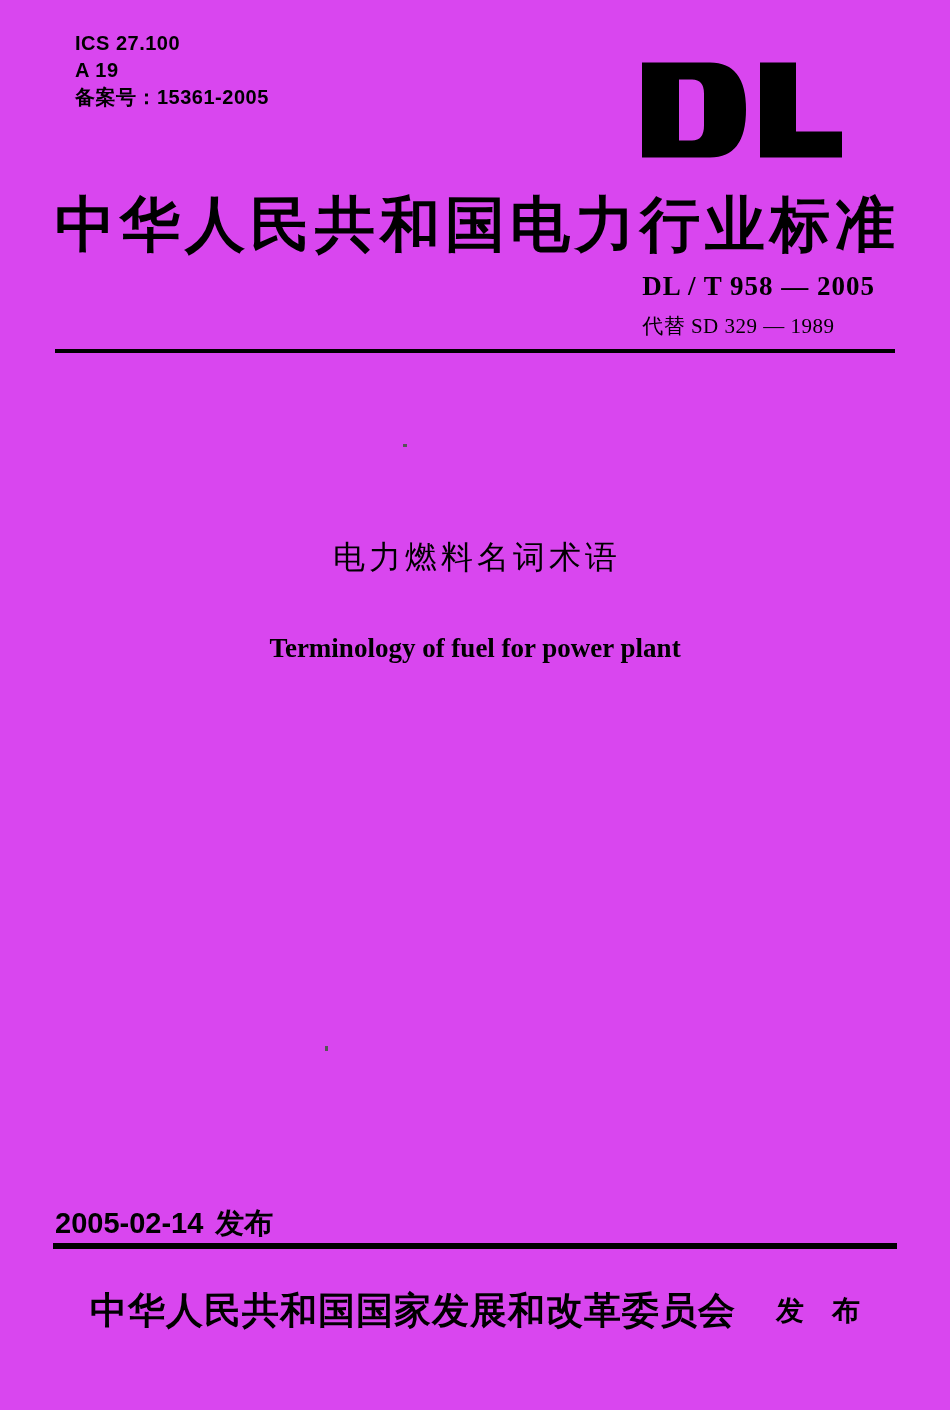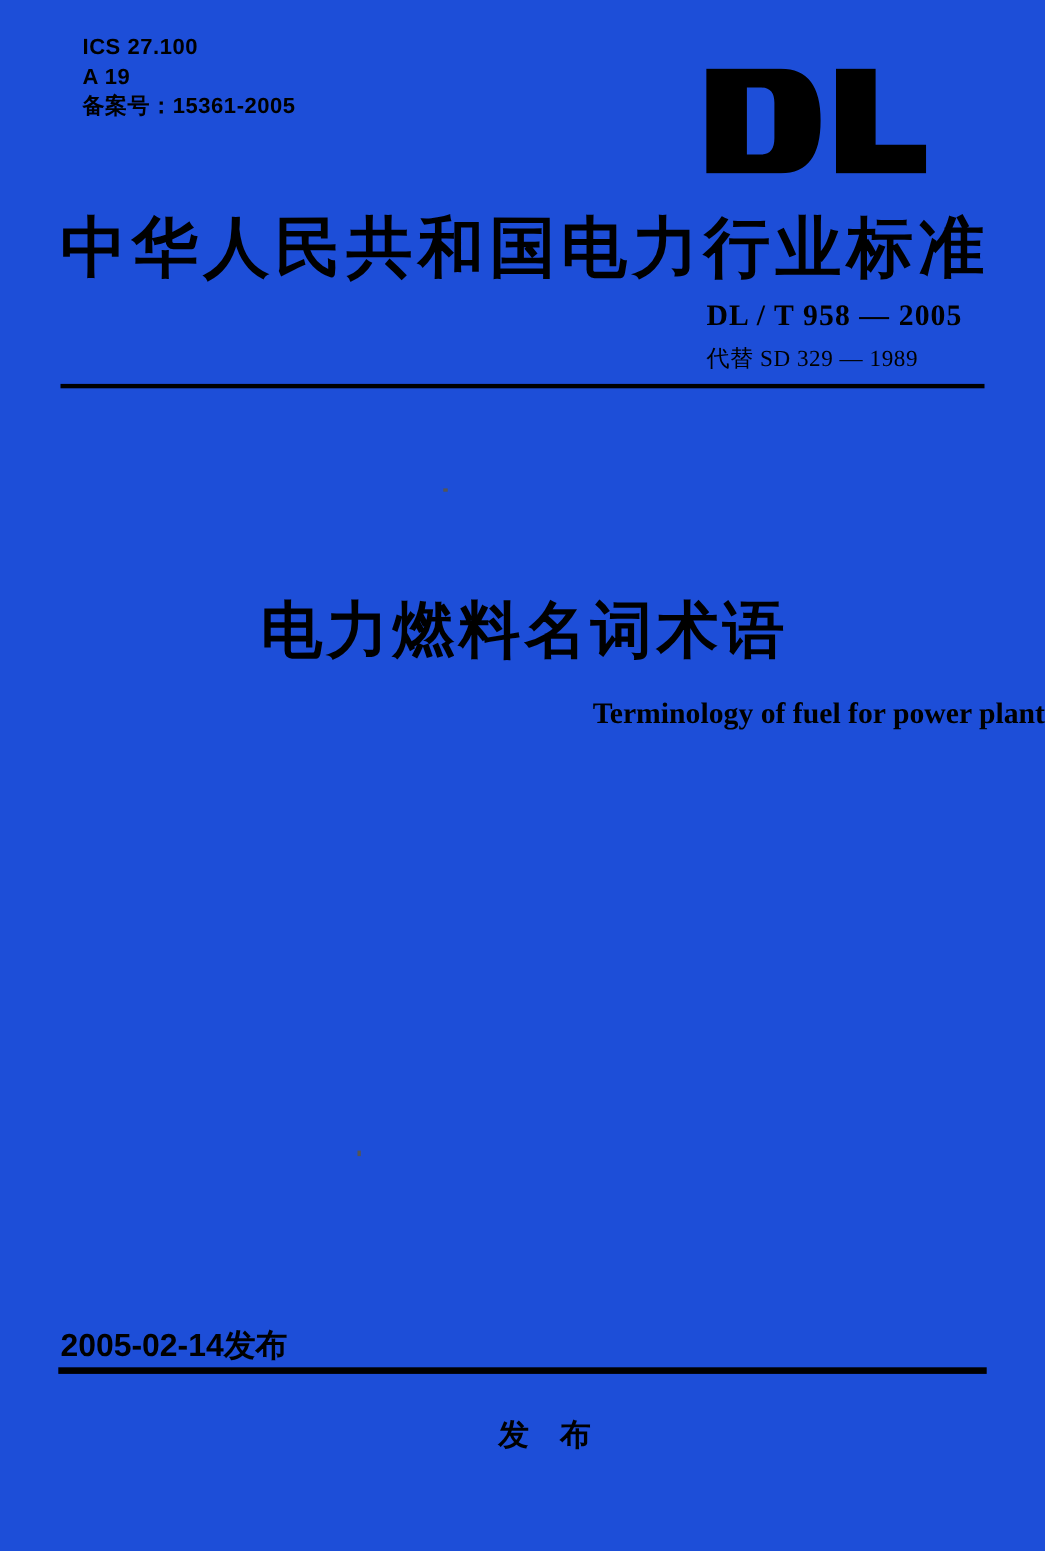--- a/index.html
+++ b/index.html
@@ -5,21 +5,21 @@
   html, body {
     margin: 0;
     padding: 0;
     background: #888;
   }
   .page {
     position: relative;
     width: 950px;
     height: 1410px;
     margin: 0 auto;
-    background: #1d4ed8;
+    background: #d946ef;
     color: #000;
     font-family: "Liberation Sans", sans-serif;
     overflow: hidden;
   }
 
   
   .meta-block {
     position: absolute;
     left: 75px;
     top: 30px;
@@ -84,50 +84,50 @@
   .rule-bottom { left: 53px; width: 844px; top: 1243px; height: 6px; }
 
   
   .cn-title {
     position: absolute;
     left: 0;
     right: 0;
     top: 536px;
     margin: 0;
     text-align: center;
-    font-size: 56px;
-    font-weight: bold;
+    font-size: 32px;
+    font-weight: normal;
     letter-spacing: 4px;
     text-indent: 4px;
   }
   .en-title {
     position: absolute;
     left: 0;
     right: 0;
     top: 633px;
     margin: 0;
-    text-align: right;
+    text-align: center;
     font-family: "Liberation Serif", serif;
     font-size: 27px;
     font-weight: bold;
   }
 
   
   .date-row {
     position: absolute;
     left: 55px;
     right: 55px;
     top: 1204px;
     display: flex;
     justify-content: space-between;
     font-size: 29px;
     font-weight: bold;
     white-space: nowrap;
   }
-  .date-label { }
+  .date-label { margin-left: 12px; }
 
   
   .publisher-row {
     position: absolute;
     left: 0;
     right: 0;
     top: 1286px;
     display: flex;
     justify-content: center;
     align-items: center;
@@ -202,16 +202,17 @@
 
   <div class="date-row">
     <div>
       <span>2005-02-14</span><span class="date-label">发布</span>
     </div>
   </div>
 
   <div class="rule rule-bottom"></div>
 
   <div class="publisher-row">
+    <span class="publisher-name">中华人民共和国国家发展和改革委员会</span>
     <span class="publish-label">发　布</span>
   </div>
 
 </div>
 
 </body></html>

